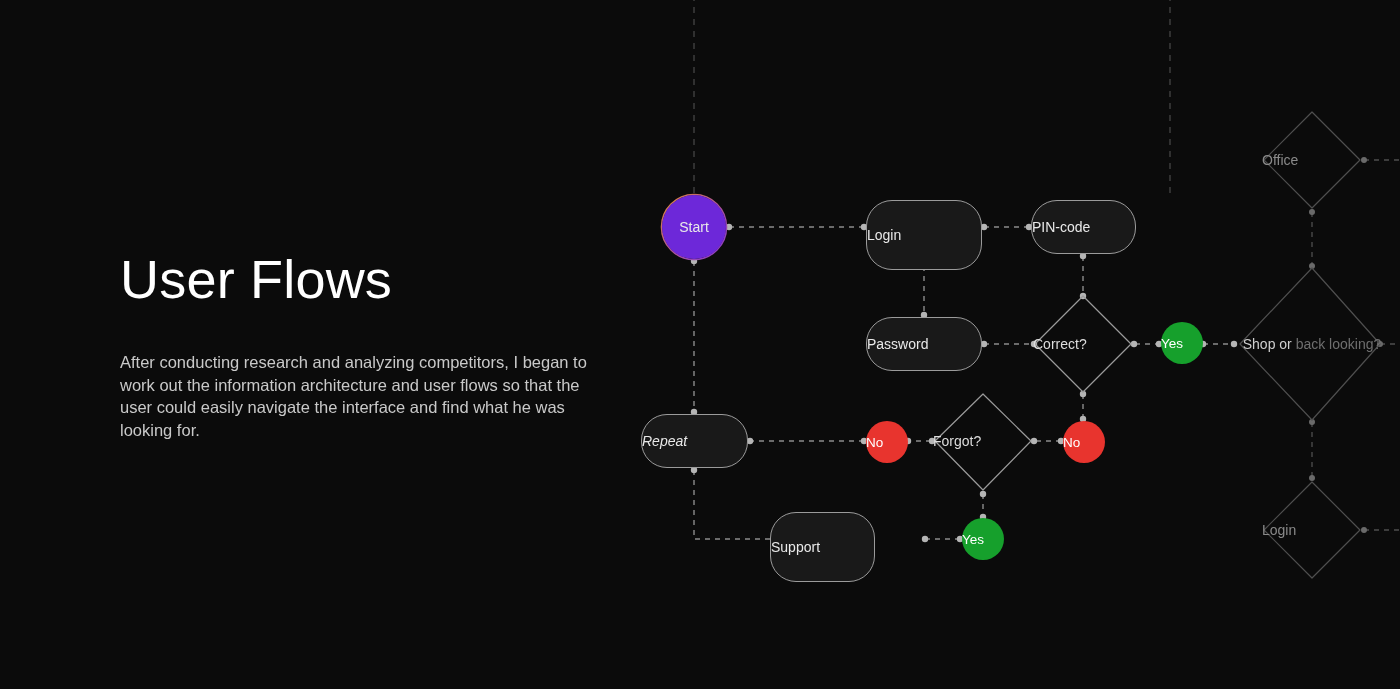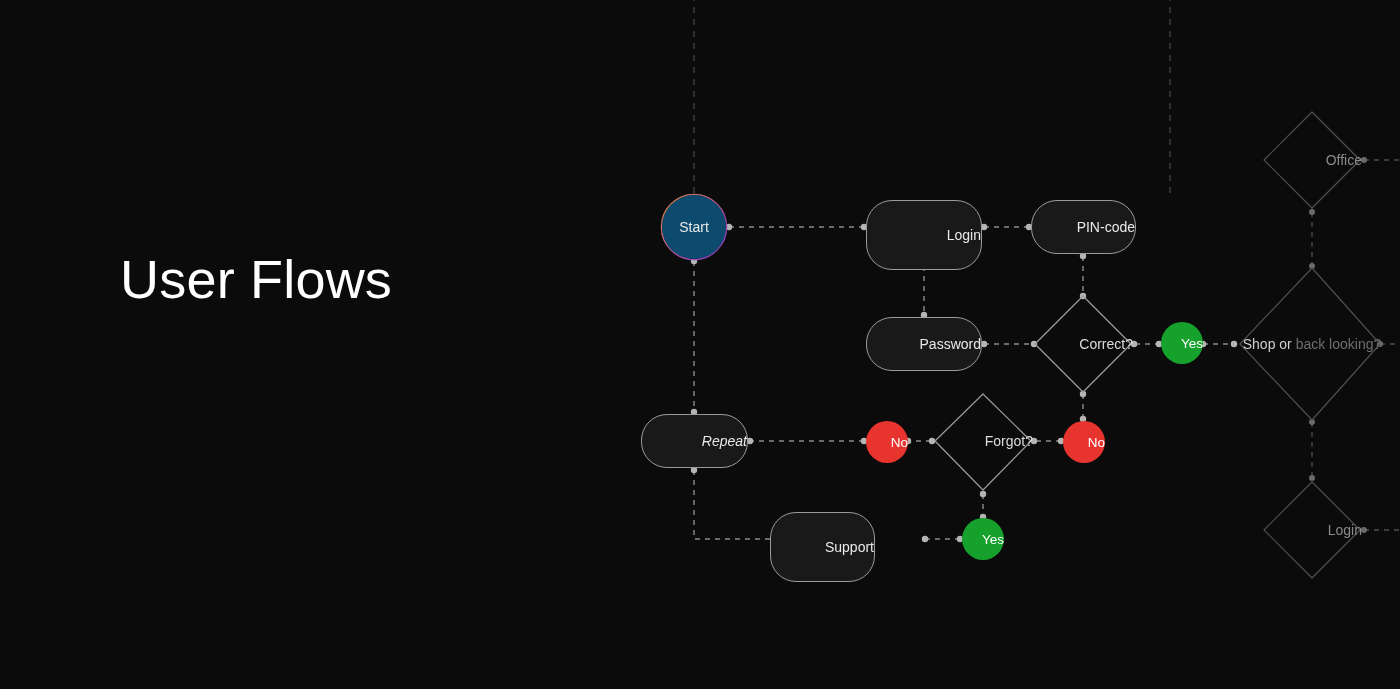--- a/index.html
+++ b/index.html
@@ -28,42 +28,42 @@
     font-size:16.5px;
     line-height:22.5px;
     color:#c9c9c9;
     margin:0;
     font-weight:400;
   }
 
   
   .node{
     position:absolute;
-    display:flex;align-items:center;justify-content:flex-end;
+    display:flex;align-items:center;justify-content:flex-start;
     box-sizing:border-box;
     color:#e9e9e9;
     font-size:14px;
     font-weight:400;
     white-space:nowrap;
     user-select:none;
   }
   .node.rounded{
     background:#191919;
     border:1px solid #9b9b9b;
     border-radius:26px;
   }
   .node.circle-start{
     border-radius:50%;
     background:#0e0d10;
     padding:1px;
   }
   .node.circle-start .inner{
     width:100%;height:100%;
     border-radius:50%;
-    background:#0c4a6e;
+    background:#6d28d9;
     display:flex;align-items:center;justify-content:center;
   }
   .node.badge{
     border-radius:50%;
     color:#ffffff;
     font-size:13.5px;
   }
   .node.diamond{
     background:transparent;
   }
@@ -168,20 +168,21 @@
     <path d="M1312 112 L1360 160 L1312 208 L1264 160 Z" stroke="#4f4f4f" stroke-width="1.2"></path>
     <path d="M1312 482 L1360 530 L1312 578 L1264 530 Z" stroke="#4f4f4f" stroke-width="1.2"></path>
     <path d="M1312 268 L1380 344 L1312 420 L1240 344 Z" stroke="#4f4f4f" stroke-width="1.2"></path>
   </g>
 
   <circle cx="694" cy="227" r="32.5" fill="#0f0e11" stroke="url(#startRing)" stroke-width="1.6"></circle>
 </svg>
 
 <div class="text-col">
   <h1 class="title">User Flows</h1>
+  <p class="para">After conducting research and analyzing competitors, I began to work out the information architecture and user flows so that the user could easily navigate the interface and find what he was looking for.</p>
 </div>
 
 <div class="node circle-start" style="left:661px;top:194px;width:66px;height:66px;background:transparent;border:none;">
   <span class="inner">Start</span>
 </div>
 
 <div class="node rounded" style="left:866px;top:200px;width:116px;height:70px;">
   <span>Login</span>
 </div>
 

